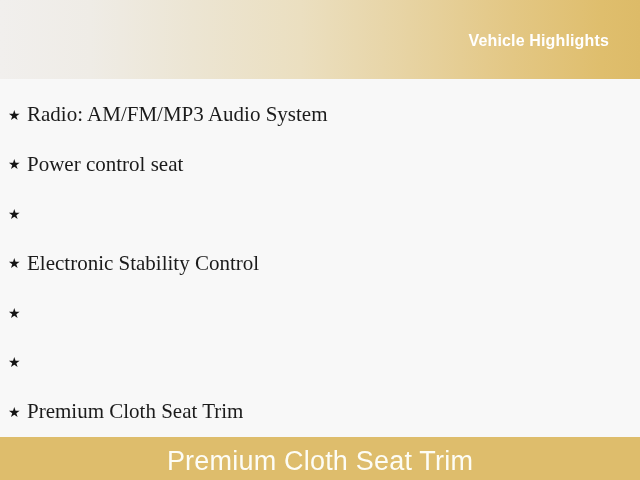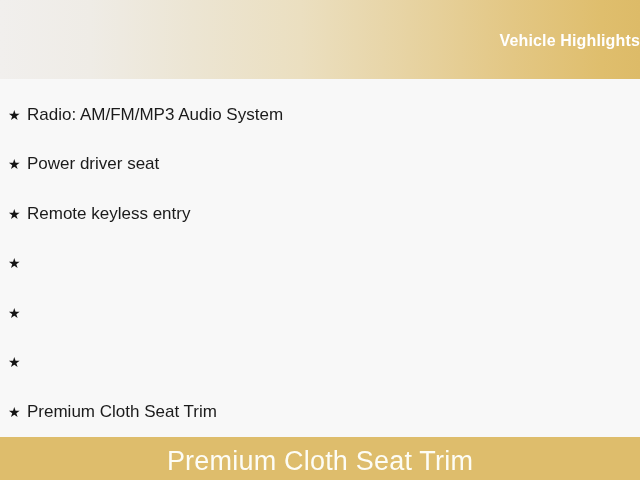--- a/index.html
+++ b/index.html
@@ -36,20 +36,21 @@
                 #ece5d3 30%,
                 #ebdfc0 47%,
                 #e7d3a2 64%,
                 #e3c784 80%,
                 #dfbe6d 94%,
                 #ddbb68 100%);
     display: flex;
     align-items: center;
     justify-content: flex-end;
     box-sizing: border-box;
+    padding-right: 31px;
   }
   .header-title {
     color: #ffffff;
     font-size: 16px;
     font-weight: bold;
     letter-spacing: 0.15px;
     white-space: nowrap;
     line-height: 1;
     margin-top: 3px;
   }
@@ -77,23 +78,24 @@
   .bullet-star {
     color: #141414;
     font-size: 14px;
     line-height: 1;
     width: 19px;
     flex: 0 0 19px;
     display: inline-block;
   }
   .highlight-label {
     color: #1b1b1b;
-    font-size: 17px;
+    font-size: 21px;
     line-height: 1.2;
     white-space: nowrap;
+    font-family: Liberation Serif, serif;
   }
 
   
   .footer {
     flex: 0 0 49px;
     height: 49px;
     background: #debd6c;
     display: flex;
     align-items: center;
     justify-content: center;
@@ -116,28 +118,28 @@
     <div class="header-title">Vehicle Highlights</div>
   </div>
 
   <ul class="highlights">
     <li class="highlight-item">
       <span class="bullet-star">★</span>
       <span class="highlight-label">Radio: AM/FM/MP3 Audio System</span>
     </li>
     <li class="highlight-item">
       <span class="bullet-star">★</span>
-      <span class="highlight-label">Power driver seat</span>
+      <span class="highlight-label">Power control seat</span>
     </li>
     <li class="highlight-item">
       <span class="bullet-star">★</span>
-      <span class="highlight-label">Remote keyless entry</span>
     </li>
     <li class="highlight-item">
       <span class="bullet-star">★</span>
+      <span class="highlight-label">Electronic Stability Control</span>
     </li>
     <li class="highlight-item">
       <span class="bullet-star">★</span>
     </li>
     <li class="highlight-item">
       <span class="bullet-star">★</span>
     </li>
     <li class="highlight-item">
       <span class="bullet-star">★</span>
       <span class="highlight-label">Premium Cloth Seat Trim</span>

